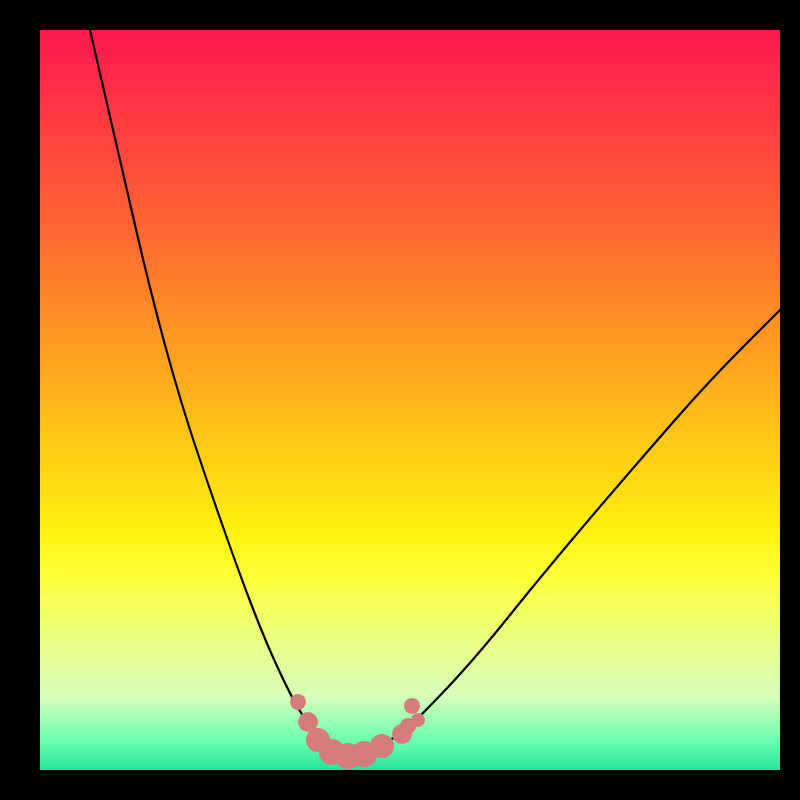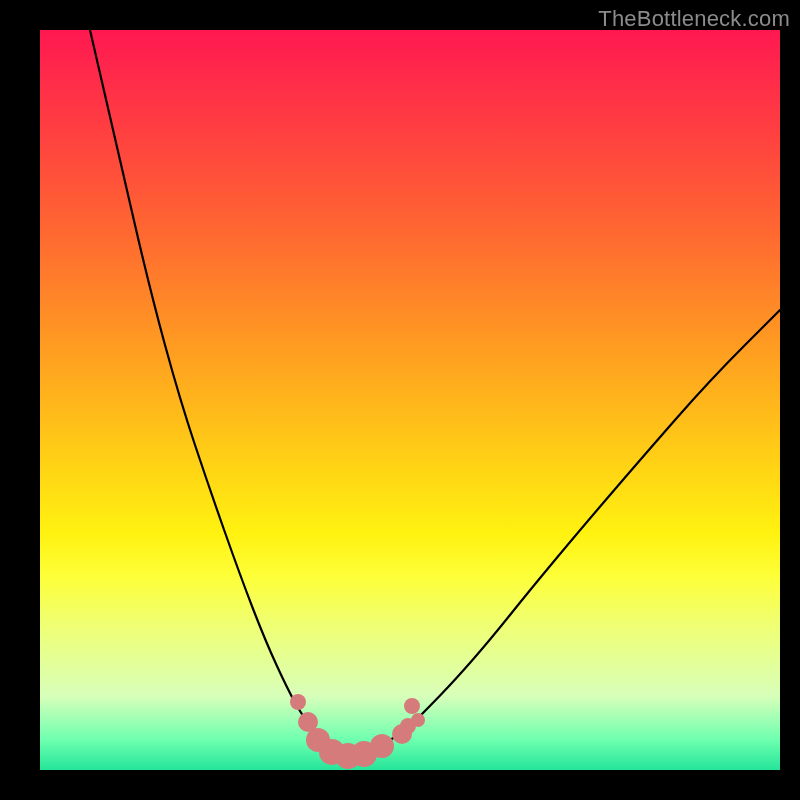--- a/index.html
+++ b/index.html
@@ -85,14 +85,13 @@
           <circle cx="308" cy="726" r="13" class="marker"></circle>
           <circle cx="324" cy="724" r="13" class="marker"></circle>
           <circle cx="342" cy="716" r="12" class="marker"></circle>
           <circle cx="362" cy="704" r="10" class="marker"></circle>
           <circle cx="368" cy="696" r="8" class="marker"></circle>
           <circle cx="372" cy="676" r="8" class="marker"></circle>
           <circle cx="378" cy="690" r="7" class="marker"></circle>
         </g>
     </svg>
   </div>
-  <div class="watermark">TheBottleneck.com</div>
 </div>
 
 </body></html>

